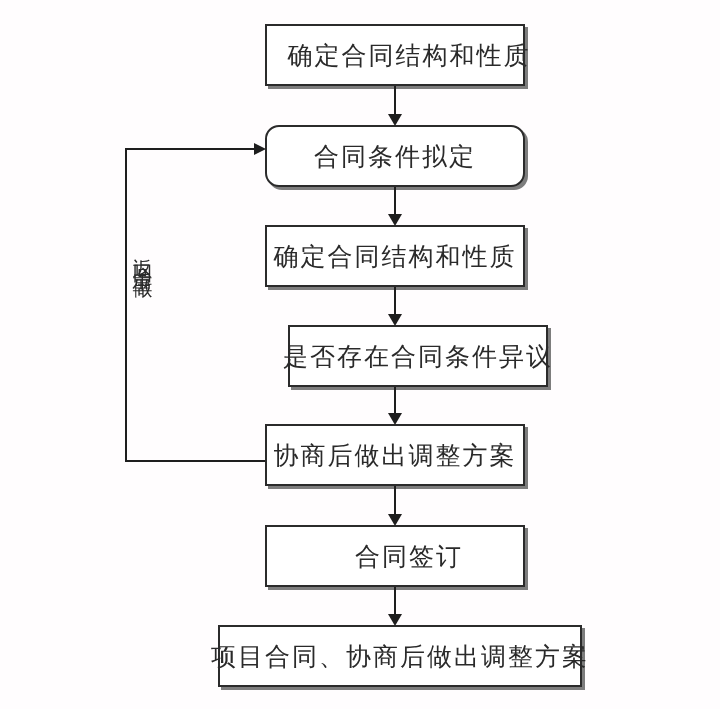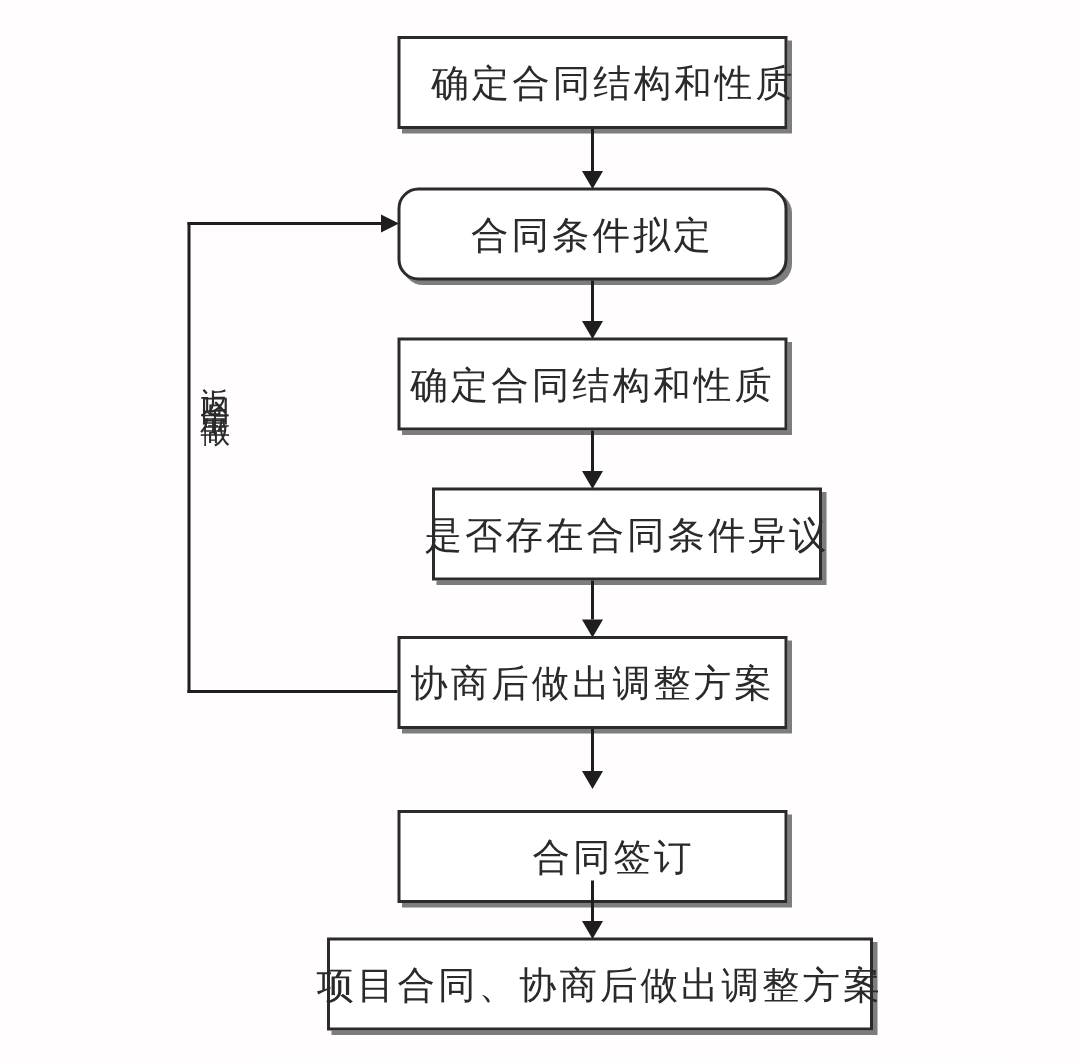--- a/index.html
+++ b/index.html
@@ -29,21 +29,21 @@
     letter-spacing: 2px;
     white-space: nowrap;
   }
   
   .node.std { left: 265px; width: 260px; height: 62px; }
   .n1 { top: 24px; padding-left: 28px; }
   .n2 { top: 125px; border-radius: 14px; }
   .n3 { top: 225px; }
   .n4 { top: 325px; margin-left: 23px; }
   .n5 { top: 424px; text-align: right; }
-  .n6 { top: 540px; padding-left: 28px; }
+  .n6 { top: 525px; padding-left: 28px; }
   .n7 { top: 625px; left: 218px; width: 364px; height: 62px; }
 
   
   .arrow-down {
     position: absolute;
     left: 388px;          
     width: 14px;
   }
   .arrow-down .shaft {
     width: 2px;

